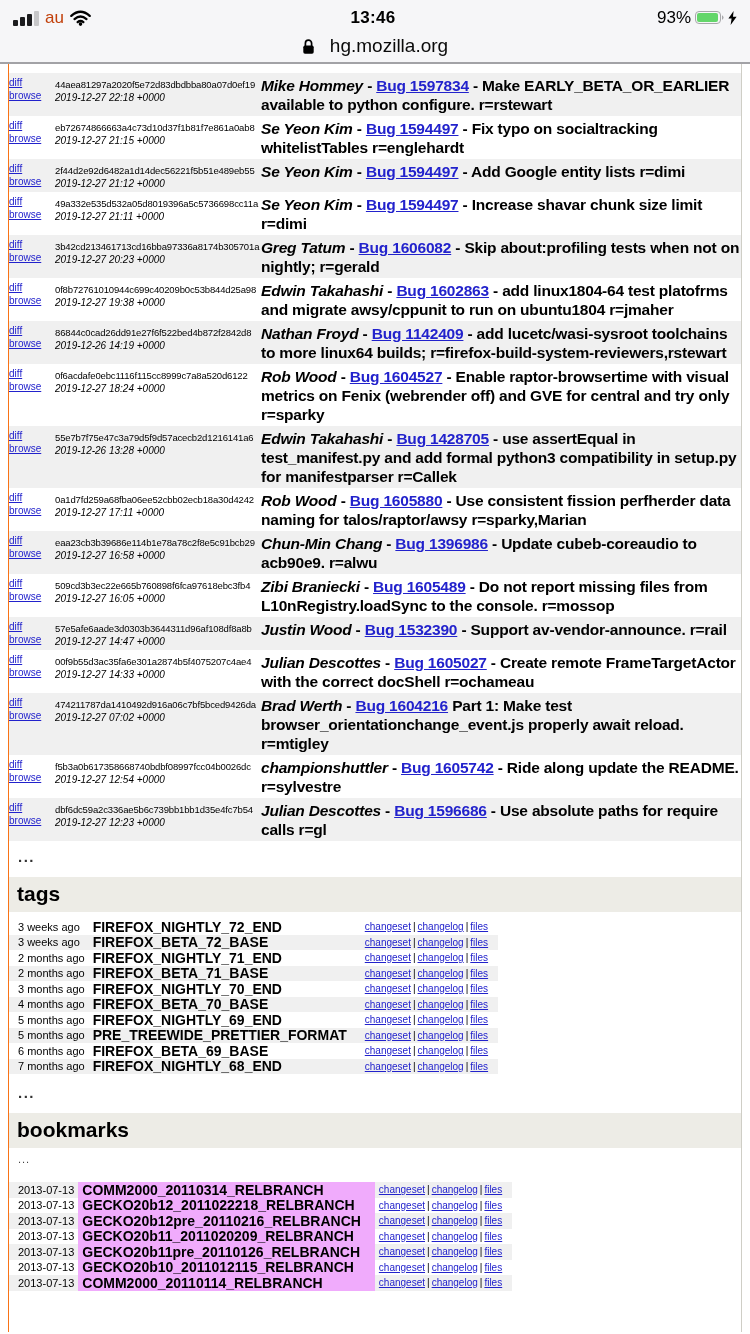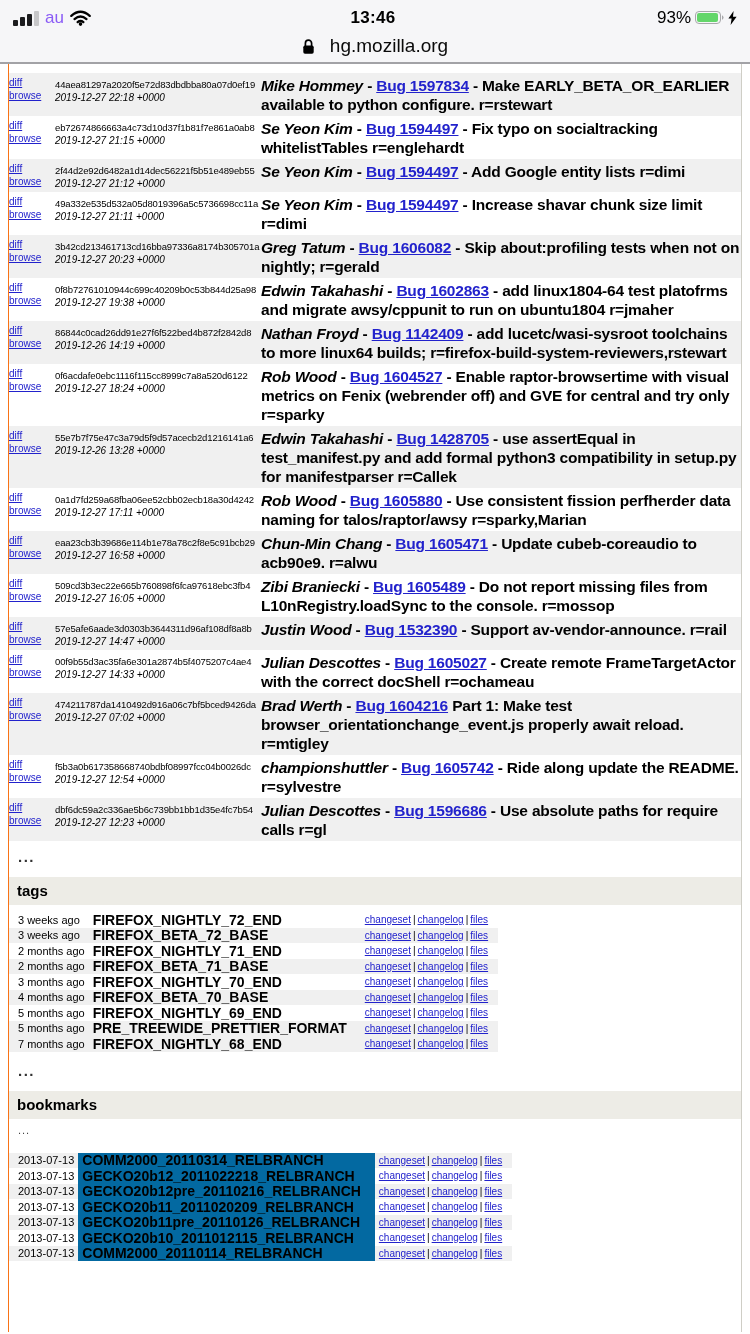--- a/index.html
+++ b/index.html
@@ -8,21 +8,21 @@
     width:750px; height:1334px; overflow:hidden; background:#fff;
     font-family:"Liberation Sans","DejaVu Sans",sans-serif; color:#000;
     -webkit-font-smoothing:antialiased;
   }
   a { text-decoration:underline; color:#2222cc; cursor:pointer; }
 
   
   .chrome { height:64px; background:#f6f6f8; border-bottom:2px solid #a2a2a6; padding-top:4px; }
   .status-row { position:relative; height:27px; display:flex; align-items:center; padding:0 13px; }
   .sb-left { display:flex; align-items:center; gap:6px; z-index:2; }
-  .carrier { font-size:17px; color:#8b5cf6; }
+  .carrier { font-size:17px; color:#c2410c; }
   .sb-time { position:absolute; left:0; right:4px; text-align:center; font-size:17px; font-weight:700; letter-spacing:.3px; z-index:1; }
   .sb-right { margin-left:auto; display:flex; align-items:center; gap:4px; z-index:2;justify-content:center; }
   .batt-pct { font-size:17px; }
   .url-row { display:flex; justify-content:center; align-items:center; gap:15px; height:30px; }
   .url-text { font-size:19px; color:#0a0a0a; text-decoration:none; }
 
   
   .page {
     margin:0 8px; height:1268px; overflow:hidden;
     border-left:1px solid #f97316; border-right:1px solid #cfcec6;
@@ -38,28 +38,28 @@
   .cs-hash { font-size:9.5px; letter-spacing:-0.15px; white-space:nowrap; line-height:12px; padding-top:3px; }
   .cs-date { font-size:10px; font-style:italic; line-height:13px; }
   .cs-desc { font-size:15.5px; font-weight:700; line-height:19px; letter-spacing:-0.2px; padding-right:8px;margin-left:12px; }
   .cs-author { font-style:italic; }
   a.bug { font-weight:700; }
 
   .ellipsis { display:block; margin:7px 0 5px; padding-left:9px; font-size:15px; font-weight:700;
               letter-spacing:1.5px; color:#333; text-decoration:none; }
   .ellipsis.tiny { font-size:11px; font-weight:400; margin:5px 0 10px; color:#444; letter-spacing:1px; }
 
-  .title { background:#edece6; font-size:15px; font-weight:700; padding:5px 8px 6px; margin-top:7px; }
+  .title { background:#edece6; font-size:21px; font-weight:700; padding:5px 8px 6px; margin-top:7px; }
 
   .mini-table { border-collapse:collapse; margin:7px 0 3px; align-self:flex-start; }
   .mini-table td { vertical-align:middle; padding:1px 4px; font-size:11px; line-height:12.5px; }
   td.age { padding-left:9px; white-space:nowrap; }
   td.tname, td.bname { font-weight:700; font-size:14px; white-space:nowrap; padding-right:14px; }
   td.bname { min-width:192px; }
-  .branchname { background:#0369a1; }
+  .branchname { background:#f0abfc; }
   td.navcell { white-space:nowrap; padding-right:10px; }
   .navcell a { font-size:10px; }
   .pipe { margin:0 2px; font-size:10px; }
 
   .icon { display:inline-block; line-height:0; }
 </style>
 </head>
 <body>
 
 <div class="chrome">
@@ -237,21 +237,21 @@
 
   <tr class="parity1">
     <td class="cs-links">
       <a>diff</a>
       <a>browse</a>
     </td>
     <td class="cs-meta">
       <div class="cs-hash">eaa23cb3b39686e114b1e78a78c2f8e5c91bcb29</div>
       <div class="cs-date">2019-12-27 16:58 +0000</div>
     </td>
-    <td class="cs-desc"><span class="cs-author">Chun-Min Chang</span><span> - </span><a class="bug">Bug 1605471</a><span> - Update cubeb-coreaudio to acb90e9. r=alwu</span></td>
+    <td class="cs-desc"><span class="cs-author">Chun-Min Chang</span><span> - </span><a class="bug">Bug 1396986</a><span> - Update cubeb-coreaudio to acb90e9. r=alwu</span></td>
   </tr>
 
   <tr class="parity0">
     <td class="cs-links">
       <a>diff</a>
       <a>browse</a>
     </td>
     <td class="cs-meta">
       <div class="cs-hash">509cd3b3ec22e665b760898f6fca97618ebc3fb4</div>
       <div class="cs-date">2019-12-27 16:05 +0000</div>
@@ -366,20 +366,25 @@
     <td class="tname">FIREFOX_NIGHTLY_69_END</td>
     <td class="navcell"><a>changeset</a><span class="pipe">|</span><a>changelog</a><span class="pipe">|</span><a>files</a></td>
   </tr>
 
   <tr class="parity1">
     <td class="age">5 months ago</td>
     <td class="tname">PRE_TREEWIDE_PRETTIER_FORMAT</td>
     <td class="navcell"><a>changeset</a><span class="pipe">|</span><a>changelog</a><span class="pipe">|</span><a>files</a></td>
   </tr>
 
+  <tr class="parity0">
+    <td class="age">6 months ago</td>
+    <td class="tname">FIREFOX_BETA_69_BASE</td>
+    <td class="navcell"><a>changeset</a><span class="pipe">|</span><a>changelog</a><span class="pipe">|</span><a>files</a></td>
+  </tr>
 
   <tr class="parity1">
     <td class="age">7 months ago</td>
     <td class="tname">FIREFOX_NIGHTLY_68_END</td>
     <td class="navcell"><a>changeset</a><span class="pipe">|</span><a>changelog</a><span class="pipe">|</span><a>files</a></td>
   </tr>
 </tbody>
   </table>
   <a class="ellipsis">...</a>
 

